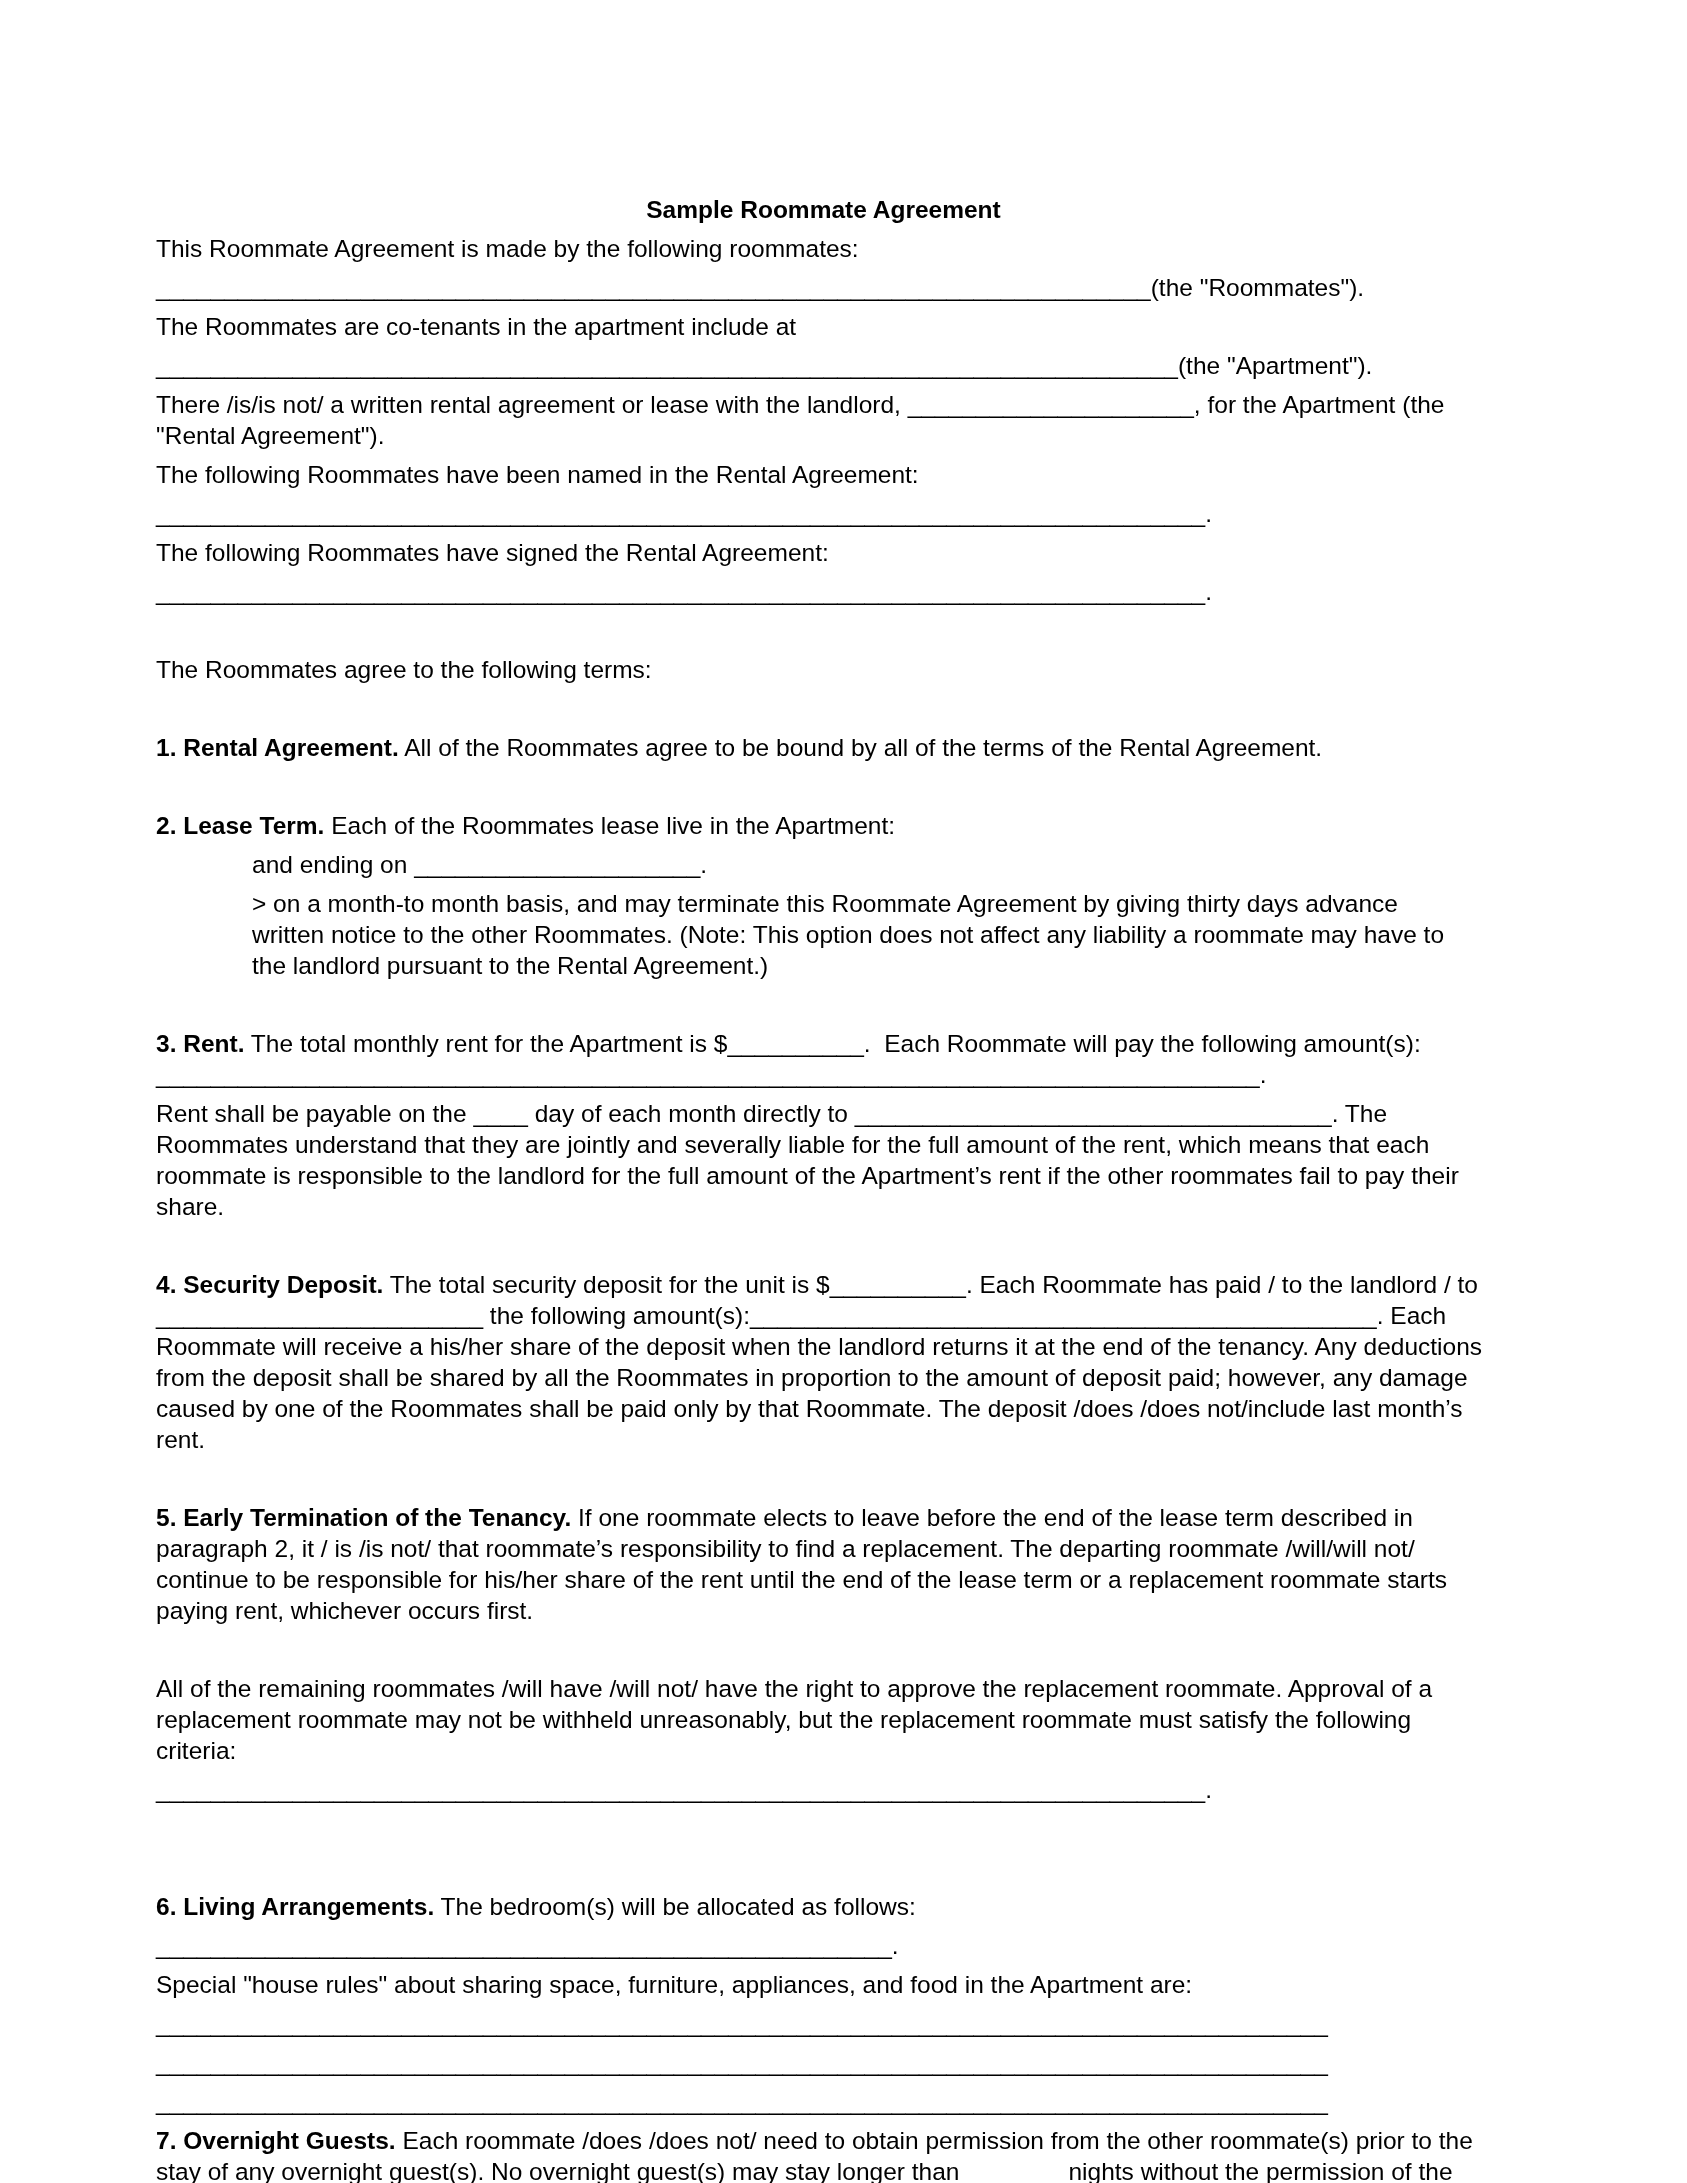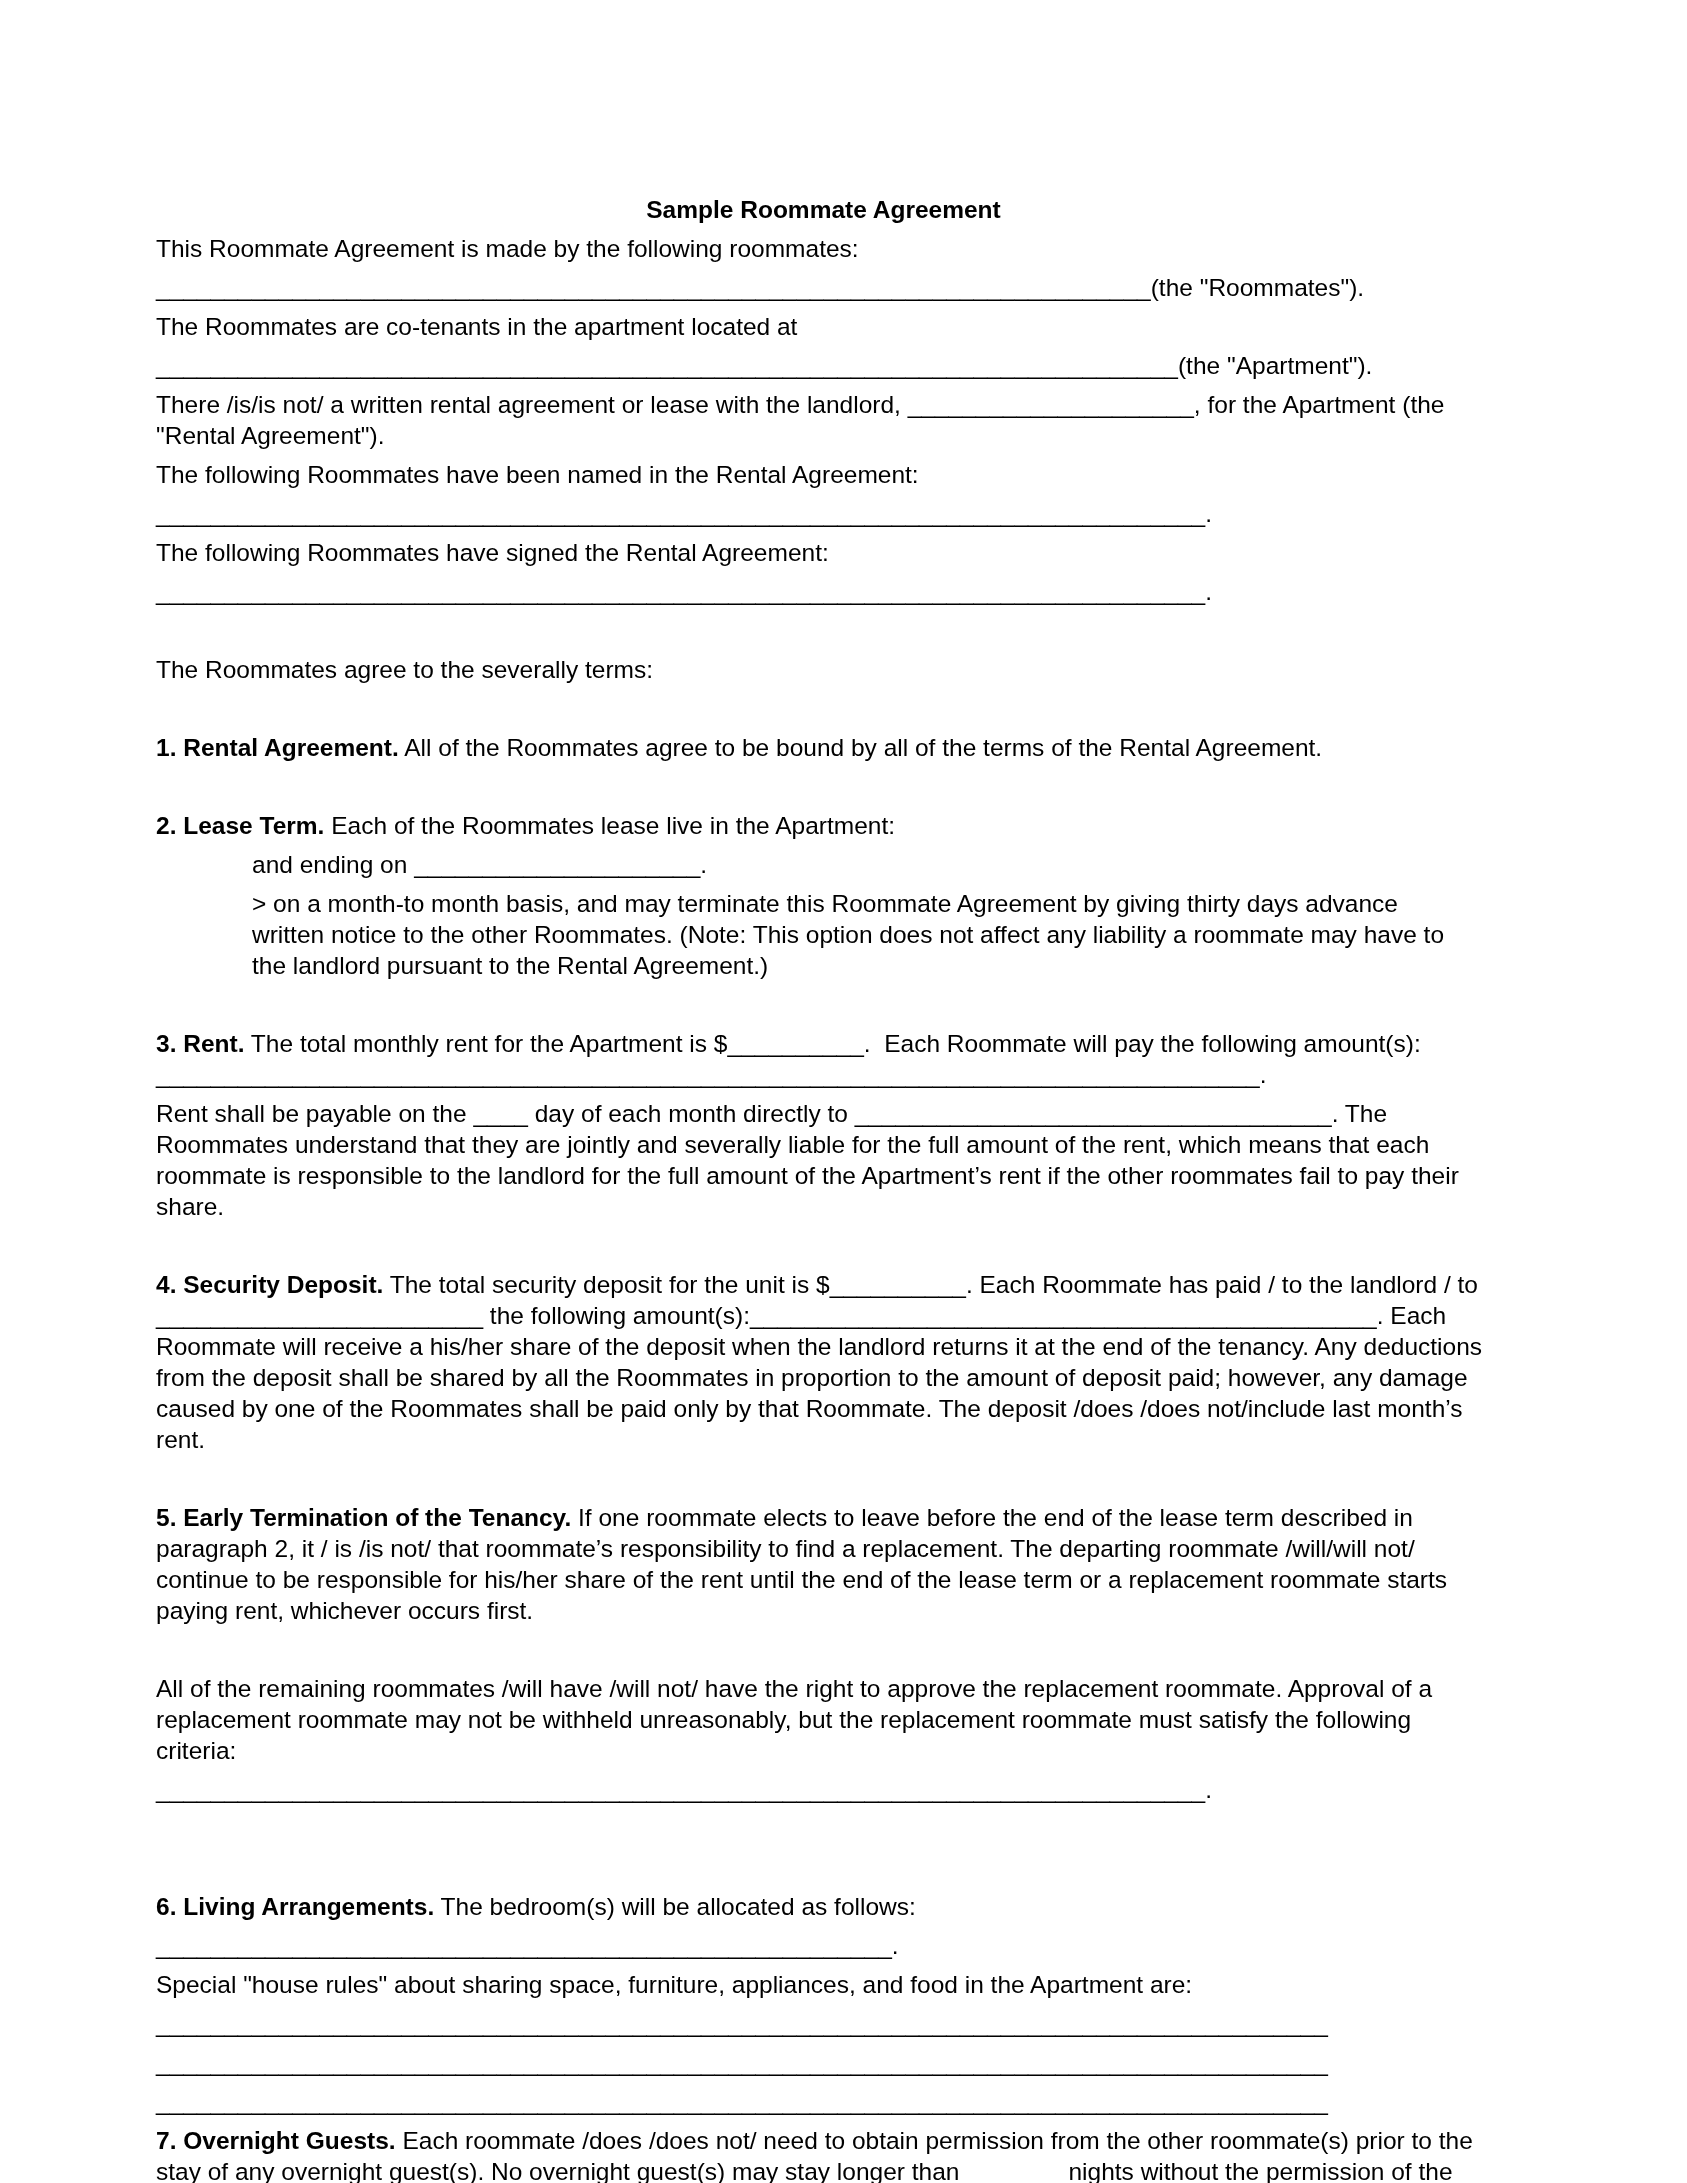--- a/index.html
+++ b/index.html
@@ -42,29 +42,29 @@
   }
 </style>
 </head>
 <body>
 
 <div class="page">
   <p class="title">Sample Roommate Agreement</p>
   <div>
       <p class="para"><span>This Roommate Agreement is made by the following roommates:</span></p>
       <p class="para"><span>_________________________________________________________________________</span><span>(the "Roommates").</span></p>
-      <p class="para"><span>The Roommates are co-tenants in the apartment located at</span></p>
+      <p class="para"><span>The Roommates are co-tenants in the apartment include at</span></p>
       <p class="para"><span>___________________________________________________________________________</span><span>(the "Apartment").</span></p>
       <p class="para"><span>There /is/is not/ a written rental agreement or lease with the landlord, </span><span>_____________________</span><span>, for the Apartment (the "Rental Agreement").</span></p>
       <p class="para"><span>The following Roommates have been named in the Rental Agreement:</span></p>
       <p class="para"><span>_____________________________________________________________________________</span><span>.</span></p>
       <p class="para"><span>The following Roommates have signed the Rental Agreement:</span></p>
       <p class="para"><span>_____________________________________________________________________________</span><span>.</span></p>
       <p class="para">&nbsp;</p>
-      <p class="para"><span>The Roommates agree to the severally terms:</span></p>
+      <p class="para"><span>The Roommates agree to the following terms:</span></p>
       <p class="para">&nbsp;</p>
       <p class="para"><span class="bold">1. Rental Agreement.</span><span> All of the Roommates agree to be bound by all of the terms of the Rental Agreement.</span></p>
       <p class="para">&nbsp;</p>
       <p class="para"><span class="bold">2. Lease Term.</span><span> Each of the Roommates lease live in the Apartment:</span></p>
       <p class="para indent"><span>and ending on </span><span>_____________________</span><span>.</span></p>
       <p class="para indent"><span>&gt; on a month-to month basis, and may terminate this Roommate Agreement by giving thirty days advance written notice to the other Roommates. (Note: This option does not affect any liability a roommate may have to the landlord pursuant to the Rental Agreement.)</span></p>
       <p class="para">&nbsp;</p>
       <p class="para"><span class="bold">3. Rent.</span><span> The total monthly rent for the Apartment is $</span><span>__________</span><span>.  Each Roommate will pay the following amount(s): </span><span>_________________________________________________________________________________</span><span>.</span></p>
       <p class="para"><span>Rent shall be payable on the </span><span>____</span><span> day of each month directly to </span><span>___________________________________</span><span>. The Roommates understand that they are jointly and severally liable for the full amount of the rent, which means that each roommate is responsible to the landlord for the full amount of the Apartment’s rent if the other roommates fail to pay their share.</span></p>
       <p class="para">&nbsp;</p>

